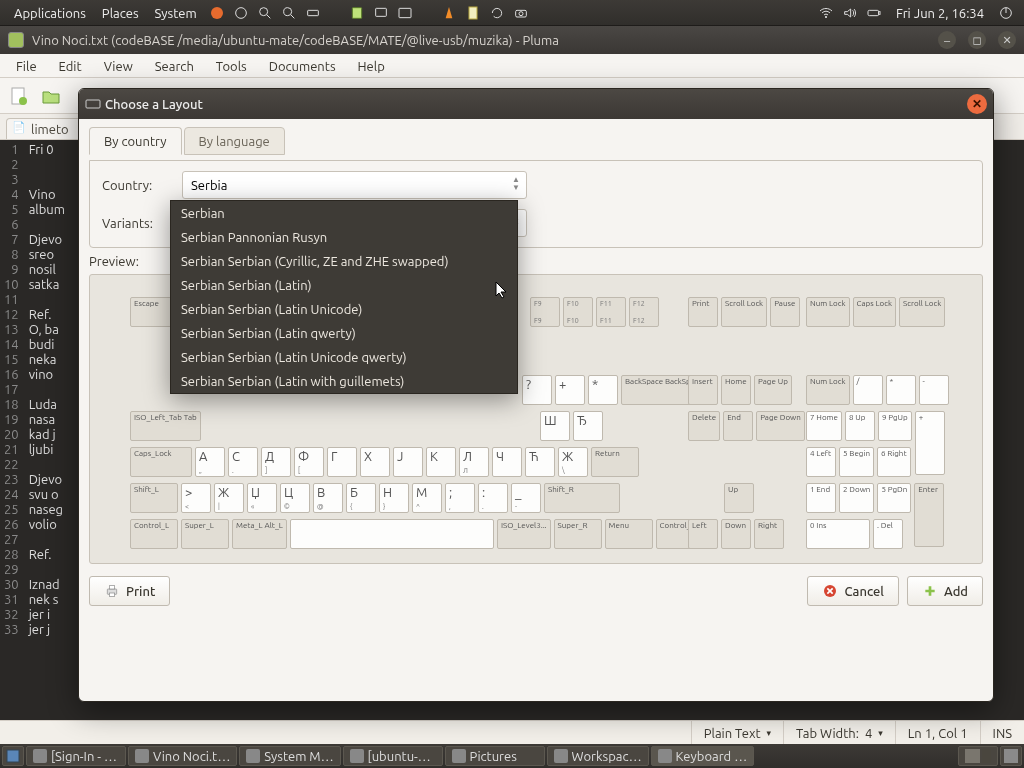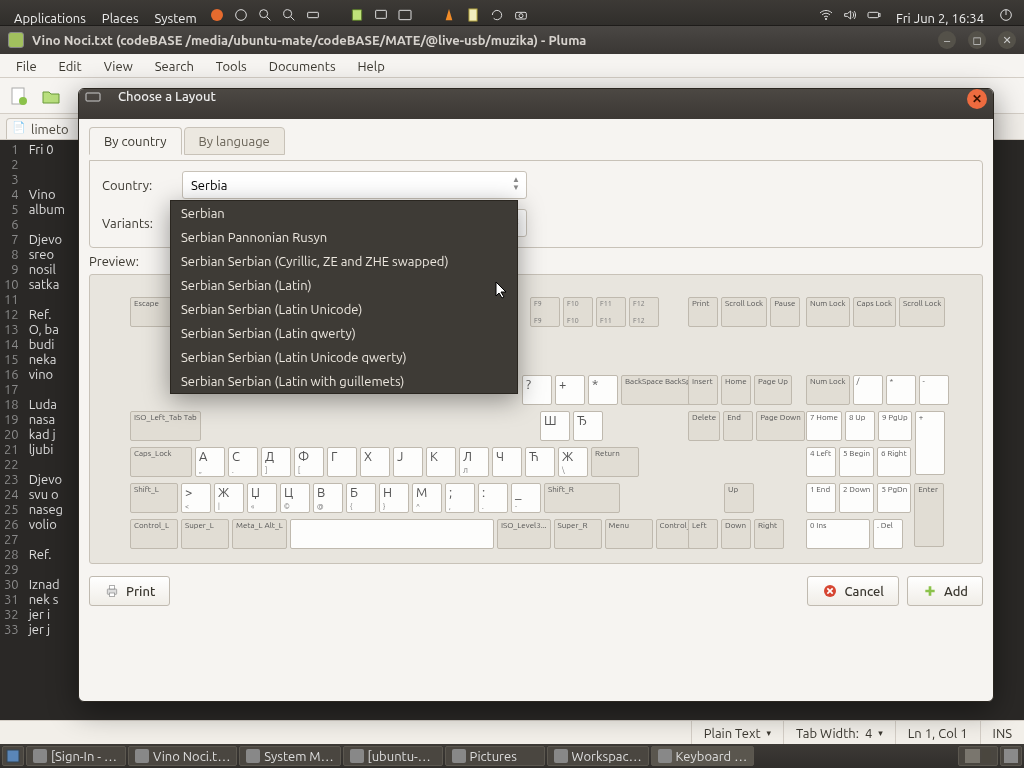--- a/index.html
+++ b/index.html
@@ -1,28 +1,28 @@
 <!DOCTYPE html>
 <html><head>
 <meta charset="utf-8">
 <style>
 *{box-sizing:border-box;margin:0;padding:0;font-family:"Ubuntu","Cantarell",sans-serif;font-size:13px;-webkit-font-smoothing:antialiased}
 html,body{width:1024px;height:768px;overflow:hidden;background:#4a4a4a}
 
-.top-panel{height:26px;background:linear-gradient(#3d3a36,#302e2b);color:#eee;display:flex;align-items:flex-end;padding:0 6px;font-size:13px;border-bottom:1px solid #1e1c1a}
+.top-panel{height:26px;background:linear-gradient(#3d3a36,#302e2b);color:#eee;display:flex;align-items:center;padding:0 6px;font-size:13px;border-bottom:1px solid #1e1c1a}
 .top-panel .menu-btn{padding:0 8px;cursor:pointer}
 .top-panel .spacer{flex:1}
 .panel-icon{width:20px;height:20px;margin:0 2px;display:inline-flex;align-items:center;justify-content:center;color:#ddd}
 .top-panel .clock{padding:0 10px}
 .top-panel svg{width:16px;height:16px;stroke:#ddd;fill:none;stroke-width:1.5}
 
 .pluma{position:absolute;left:0;right:0;top:26px;bottom:24px;background:#3a3734;display:flex;flex-direction:column}
 .titlebar{height:28px;background:linear-gradient(#4a4744,#3a3734);display:flex;align-items:center;color:#ddd;padding:0 8px;gap:8px}
 .titlebar .win-icon{width:16px;height:16px;border:1px solid #888;border-radius:3px;background:#a1c05e}
-.titlebar .title{flex:1;font-weight:700;color:#d6d2cd}
+.titlebar .title{flex:1;font-weight:400;color:#d6d2cd}
 .win-btn{width:18px;height:18px;border-radius:9px;background:#545149;margin-left:4px;display:flex;align-items:center;justify-content:center;color:#ccc;font-size:11px}
 .menubar{height:24px;background:#f6f4f1;border-bottom:1px solid #d4cec6;display:flex;align-items:center;padding:0 6px;gap:2px}
 .menubar span{padding:3px 10px;color:#3a372f}
 .toolbar{height:36px;background:#f6f4f1;border-bottom:1px solid #d4cec6;display:flex;align-items:center;padding:0 4px;gap:2px}
 .tbtn{width:30px;height:30px;border-radius:3px;display:flex;align-items:center;justify-content:center}
 .tabbar{height:26px;background:#f0ede8;border-bottom:1px solid #d4cec6;display:flex;align-items:flex-end;padding-left:6px}
 .tab{border:1px solid #c8c2b8;border-bottom:none;border-radius:4px 4px 0 0;padding:3px 22px 3px 24px;background:#f6f4f1;color:#4a463c;position:relative}
 .tab::before{content:"📄";position:absolute;left:5px;top:2px;font-size:11px}
 .editor{flex:1;background:#2a2826;display:flex;font-family:"DejaVu Sans Mono",monospace;font-size:12px;color:#ddd;overflow:hidden}
 .gutter{background:#2a2826;color:#8a8a8a;padding:2px 6px 2px 4px;text-align:right;min-width:24px}
@@ -32,21 +32,21 @@
 .statusbar{height:24px;background:#f2efe9;border-top:1px solid #d4cec6;display:flex;align-items:center;justify-content:flex-end;gap:0;color:#3a372f}
 .status-cell{padding:0 12px;border-left:1px solid #d4cec6;height:100%;display:flex;align-items:center;gap:6px}
 
 .taskbar{position:absolute;left:0;right:0;bottom:0;height:24px;background:linear-gradient(#3d3a36,#302e2b);display:flex;align-items:center;padding:0 2px;gap:2px}
 .task{height:20px;min-width:100px;max-width:120px;background:#4a4640;border:1px solid #5c5850;border-radius:2px;color:#ddd;display:flex;align-items:center;padding:0 6px;gap:4px;font-size:11px;overflow:hidden;white-space:nowrap}
 .task.active{background:#5a564e}
 .taskbar .right{margin-left:auto;display:flex;gap:2px}
 .task-icon{width:14px;height:14px;background:#888;border-radius:2px;flex-shrink:0}
 
 .dialog{position:absolute;left:78px;top:88px;width:916px;height:614px;background:#f6f4f1;border:1px solid #2a2620;border-radius:6px;box-shadow:0 8px 30px rgba(0,0,0,.45);display:flex;flex-direction:column;overflow:hidden}
-.dlg-title{height:30px;background:linear-gradient(#4c4843,#3c3834);display:flex;color:#eee;padding:0 6px;gap:17px}
+.dlg-title{height:30px;background:linear-gradient(#4c4843,#3c3834);display:flex;align-items:center;color:#eee;padding:0 6px;gap:4px}
 .dlg-title .ttxt{flex:1;font-weight:500}
 .dlg-close{width:20px;height:20px;border-radius:10px;background:#ed6b3f;display:flex;align-items:center;justify-content:center;color:#3a1200;font-size:12px;font-weight:bold}
 .dlg-body{flex:1;padding:8px 10px 10px;display:flex;flex-direction:column;gap:6px}
 .notebook-tabs{display:flex;gap:0;margin-bottom:-1px}
 .nbtab{border:1px solid #c8c2b8;padding:6px 14px;background:#ece8e0;color:#6a6458;border-radius:4px 4px 0 0;margin-right:2px}
 .nbtab.active{background:#f6f4f1;border-bottom-color:#f6f4f1;color:#3a372f}
 .frame{border:1px solid #c8c2b8;border-radius:0 4px 4px 4px;padding:10px 12px;display:flex;flex-direction:column;gap:10px}
 .row{display:flex;align-items:center;gap:10px}
 .row label{min-width:70px;color:#3a372f}
 .combo{flex:1;height:28px;border:1px solid #c8c2b8;border-radius:3px;background:#fff;display:flex;align-items:center;padding:0 8px;position:relative;max-width:345px}

